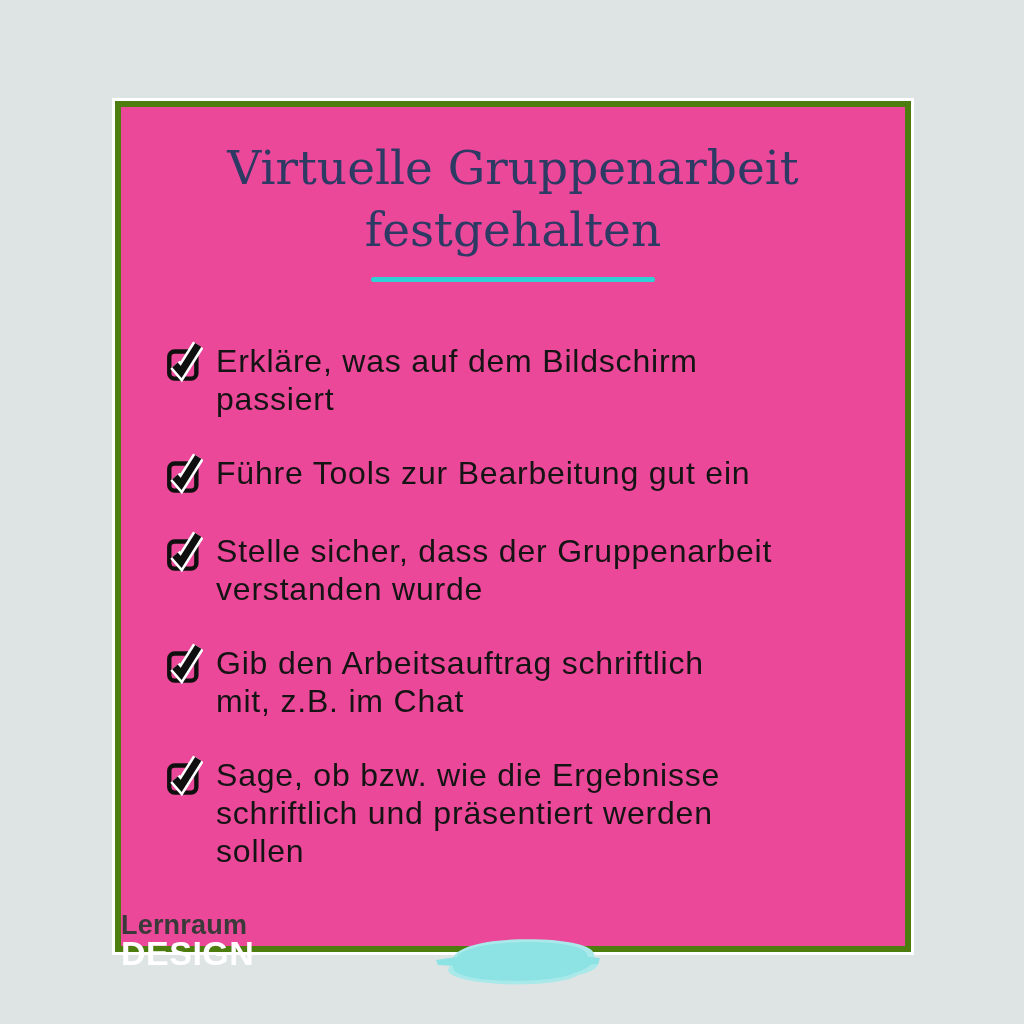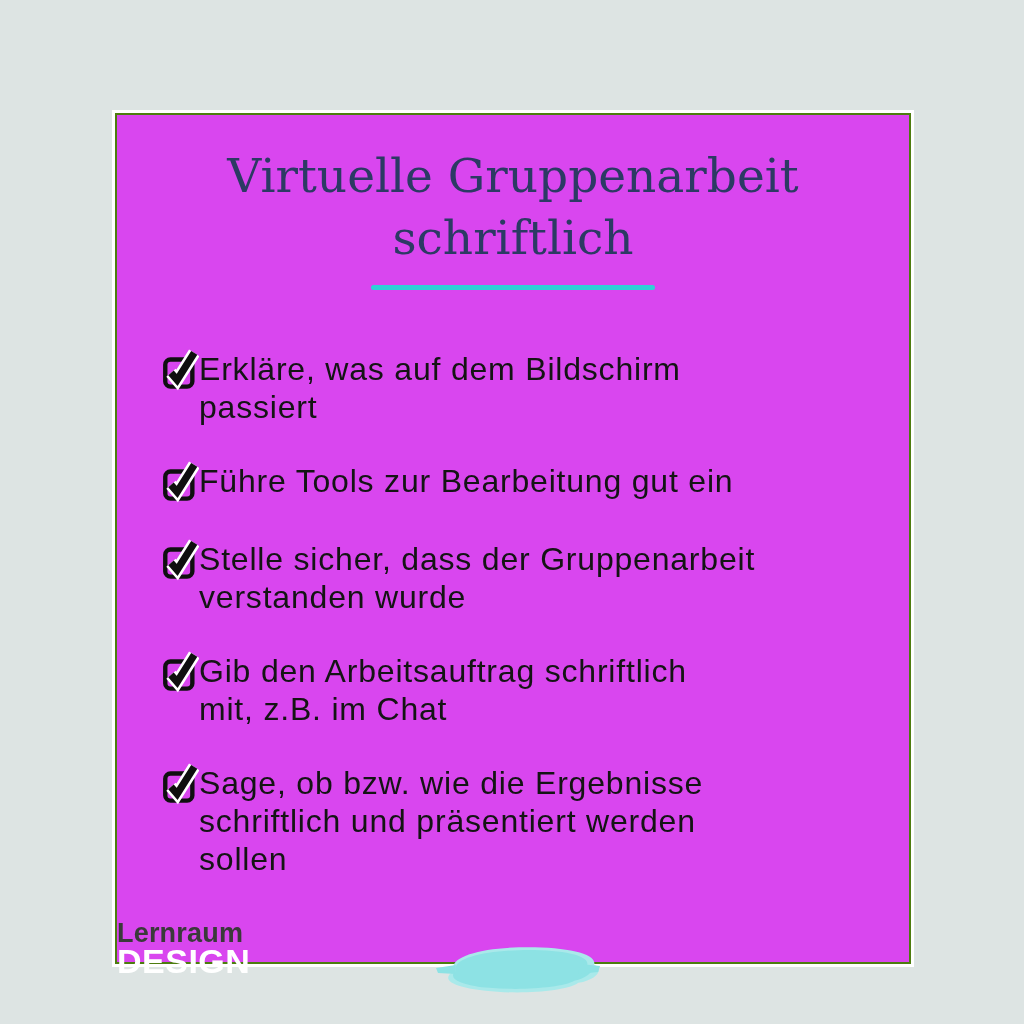--- a/index.html
+++ b/index.html
@@ -13,24 +13,23 @@
     background: #dde4e3;
     overflow: hidden;
   }
 
   .card {
     position: absolute;
     left: 115px;
     top: 101px;
     width: 796px;
     height: 851px;
-    background: #d946ef;
-    border: 2px solid #4d7c0f;
+    background: #ec4899;
+    border: 6px solid #4d7c0f;
     outline: 3px solid #ffffff;
-    margin-top: 12px;
   }
 
   .title {
     margin: 30px 10px 0;
     text-align: center;
     font-family: "DejaVu Serif", "Liberation Serif", serif;
     font-weight: 400;
     font-size: 47px;
     line-height: 62px;
     color: #2c3a64;
@@ -45,20 +44,21 @@
   }
 
   .checklist {
     list-style: none;
     margin: 60px 40px 0 44px;
   }
 
   .check-item {
     display: flex;
     align-items: flex-start;
+    gap: 13px;
     margin-bottom: 36px;
   }
   .check-item:last-child { margin-bottom: 0; }
 
   .check-icon {
     flex: 0 0 auto;
     width: 38px;
     height: 45px;
     margin-top: -3px;
   }
@@ -111,21 +111,21 @@
     color: #ffffff;
     letter-spacing: 0.5px;
   }
 </style>
 </head>
 <body>
 
 <div class="page">
   <div class="card">
 
-    <h1 class="title"><span>Virtuelle Gruppenarbeit</span><br><span>schriftlich</span></h1>
+    <h1 class="title"><span>Virtuelle Gruppenarbeit</span><br><span>festgehalten</span></h1>
 
     <div class="title-underline"></div>
 
     <ul class="checklist" id="checklist">
   <li class="check-item">
     <span class="check-icon">
       <svg viewBox="0 0 40 46" aria-hidden="true">
         <rect x="4.5" y="12.5" width="28.5" height="28.5" rx="5.5" fill="none" stroke="#0f0f0f" stroke-width="4.6"></rect>
         <path d="M10.5 26.5 L17 34 L35 5.5" fill="none" stroke="#ffffff" stroke-width="13" stroke-linecap="butt" stroke-linejoin="miter"></path>
         <path d="M10.5 26.5 L17 34 L35 5.5" fill="none" stroke="#0f0f0f" stroke-width="7.6" stroke-linecap="butt" stroke-linejoin="miter"></path>

